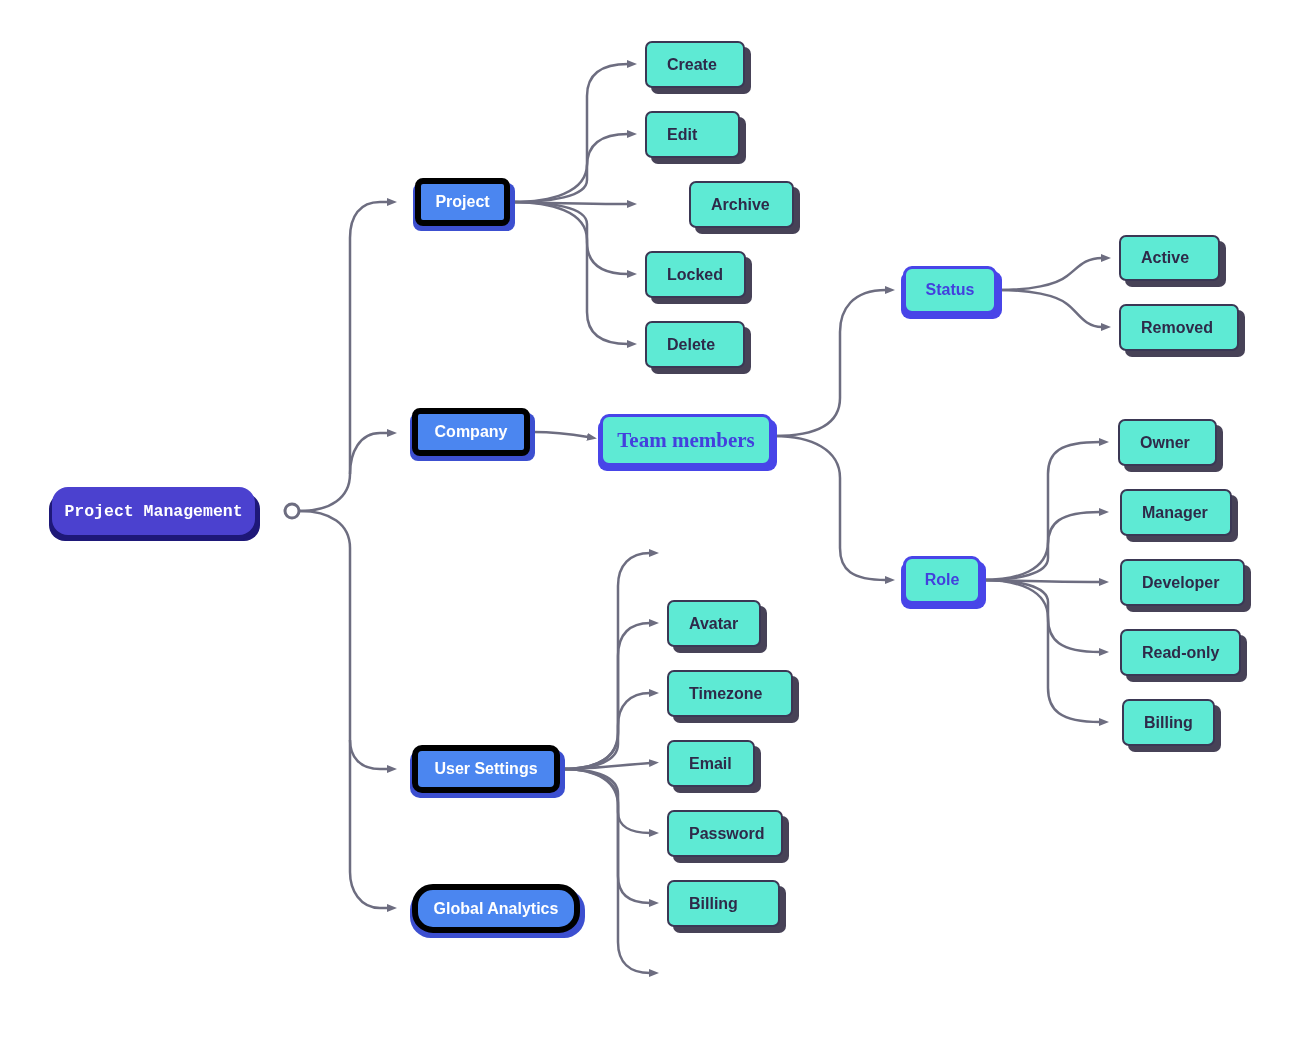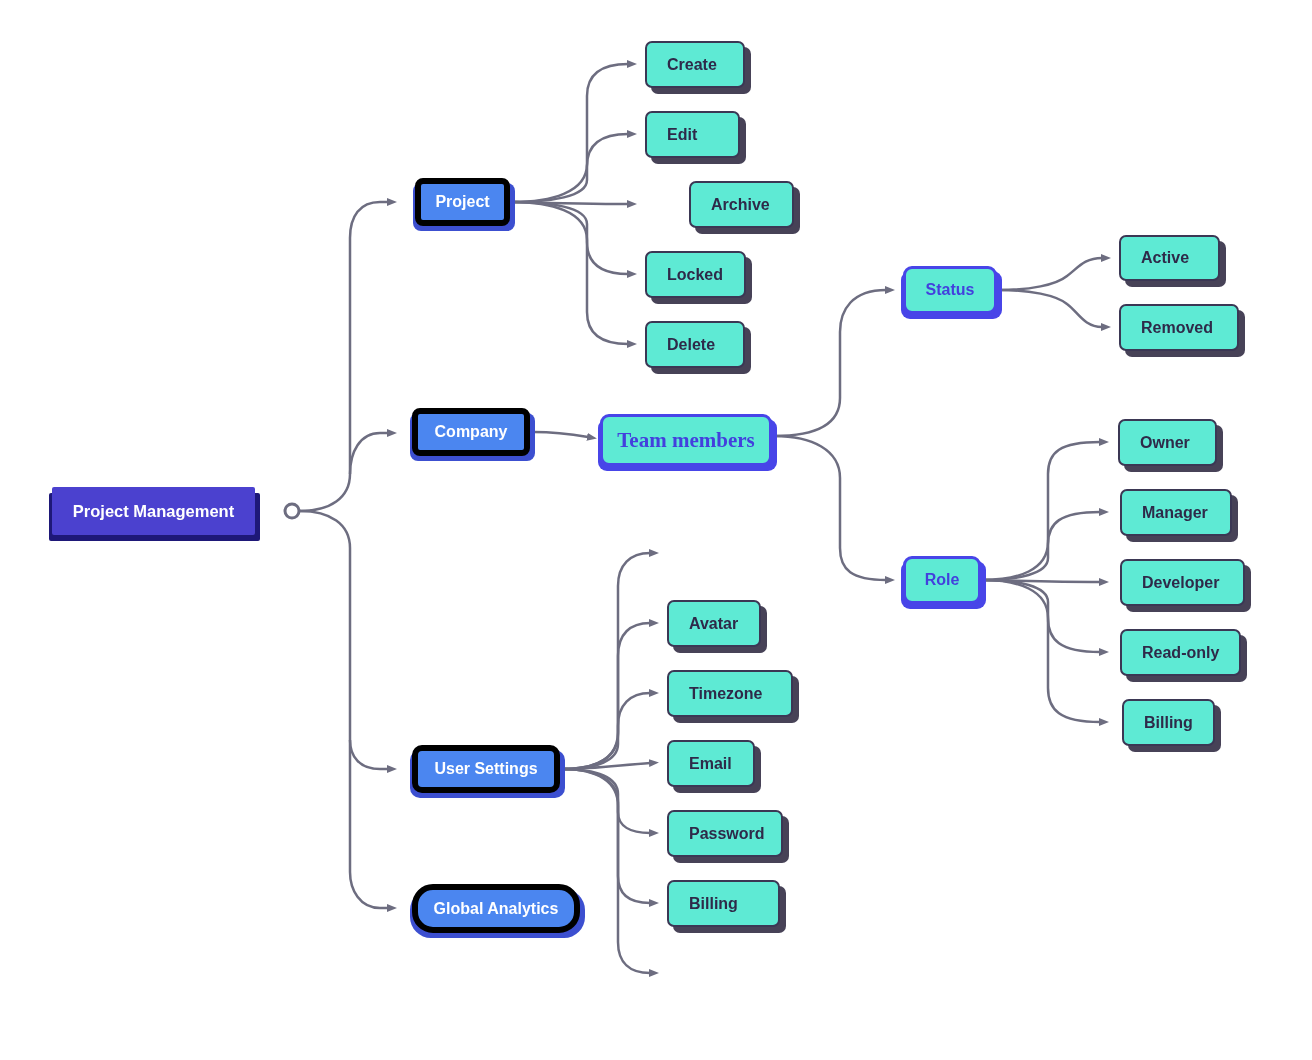--- a/index.html
+++ b/index.html
@@ -10,22 +10,23 @@
   }
   #edges { position:absolute; left:0; top:0; width:1312px; height:1060px; }
   .node {
     position:absolute; box-sizing:border-box;
     display:flex; align-items:center;
     font-weight:700; font-size:16px; white-space:nowrap;
     border-radius:8px; z-index:2;
   }
   .node-root {
     background:#4b41cf; color:#ffffff; justify-content:center;
-    border-radius:2px; font-size:16.5px;
+    border-radius:16px; font-size:16.5px;
     box-shadow:-3px 6px 0 #1e1878, 5px 6px 0 #1e1878;
+    font-family:Liberation Mono, monospace;
   }
   .node-primary {
     background:#4b86f0; color:#ffffff; justify-content:center;
     border:6px solid #000000;
     box-shadow:-2px 5px 0 #3c4fd0, 5px 5px 0 #3c4fd0;
   }
   .node-secondary {
     background:#5eead4; color:#4340dd; justify-content:center;
     border:3px solid #4845e8; border-radius:9px;
     box-shadow:-2px 5px 0 #4845e8, 5px 5px 0 #4845e8;

